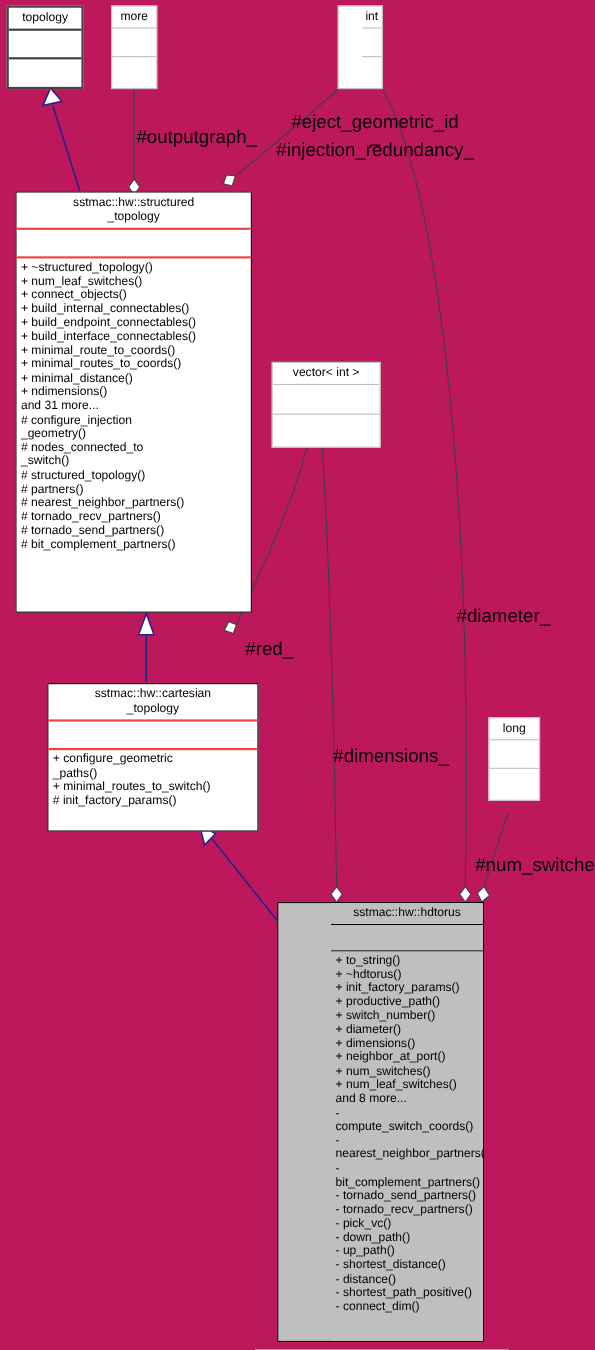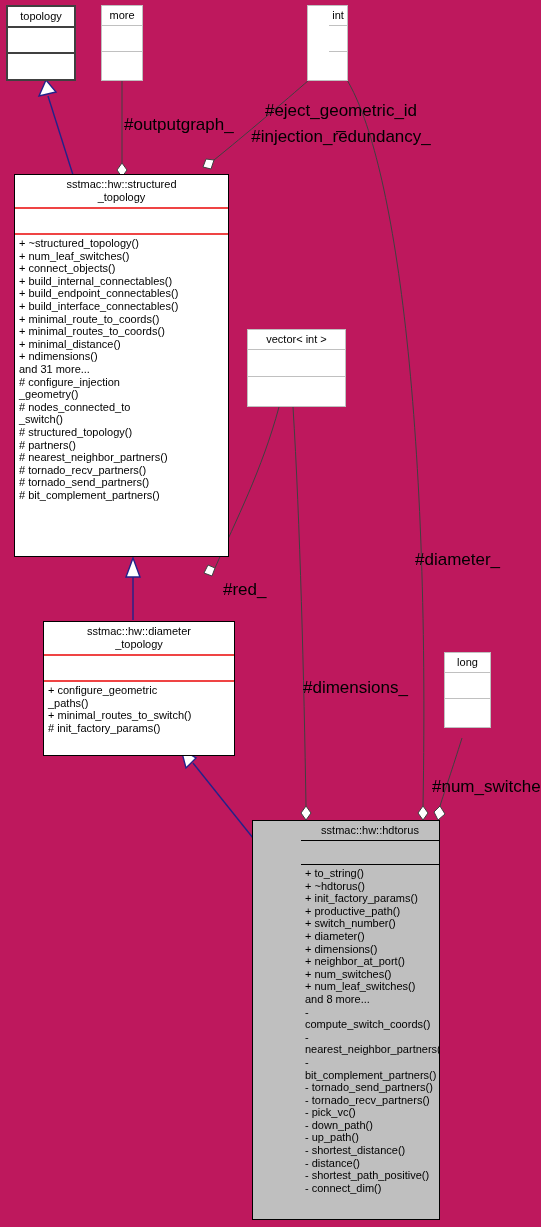--- a/index.html
+++ b/index.html
@@ -209,21 +209,21 @@
 # structured_topology()
 # partners()
 # nearest_neighbor_partners()
 # tornado_recv_partners()
 # tornado_send_partners()
 # bit_complement_partners()</div>
     </div>
   </div>
 
   <div class="uml-box box-class" style="left:43px; top:621px; width:192px; height:135px;">
-    <div class="sect sect-title">sstmac::hw::diameter
+    <div class="sect sect-title">sstmac::hw::cartesian
 _topology</div>
     <div class="sect sect-attrs" style="height:26px;"></div>
     <div class="sect sect-ops" style="flex:1;">
       <div class="member">+ configure_geometric
 _paths()
 + minimal_routes_to_switch()
 # init_factory_params()</div>
     </div>
   </div>
 

